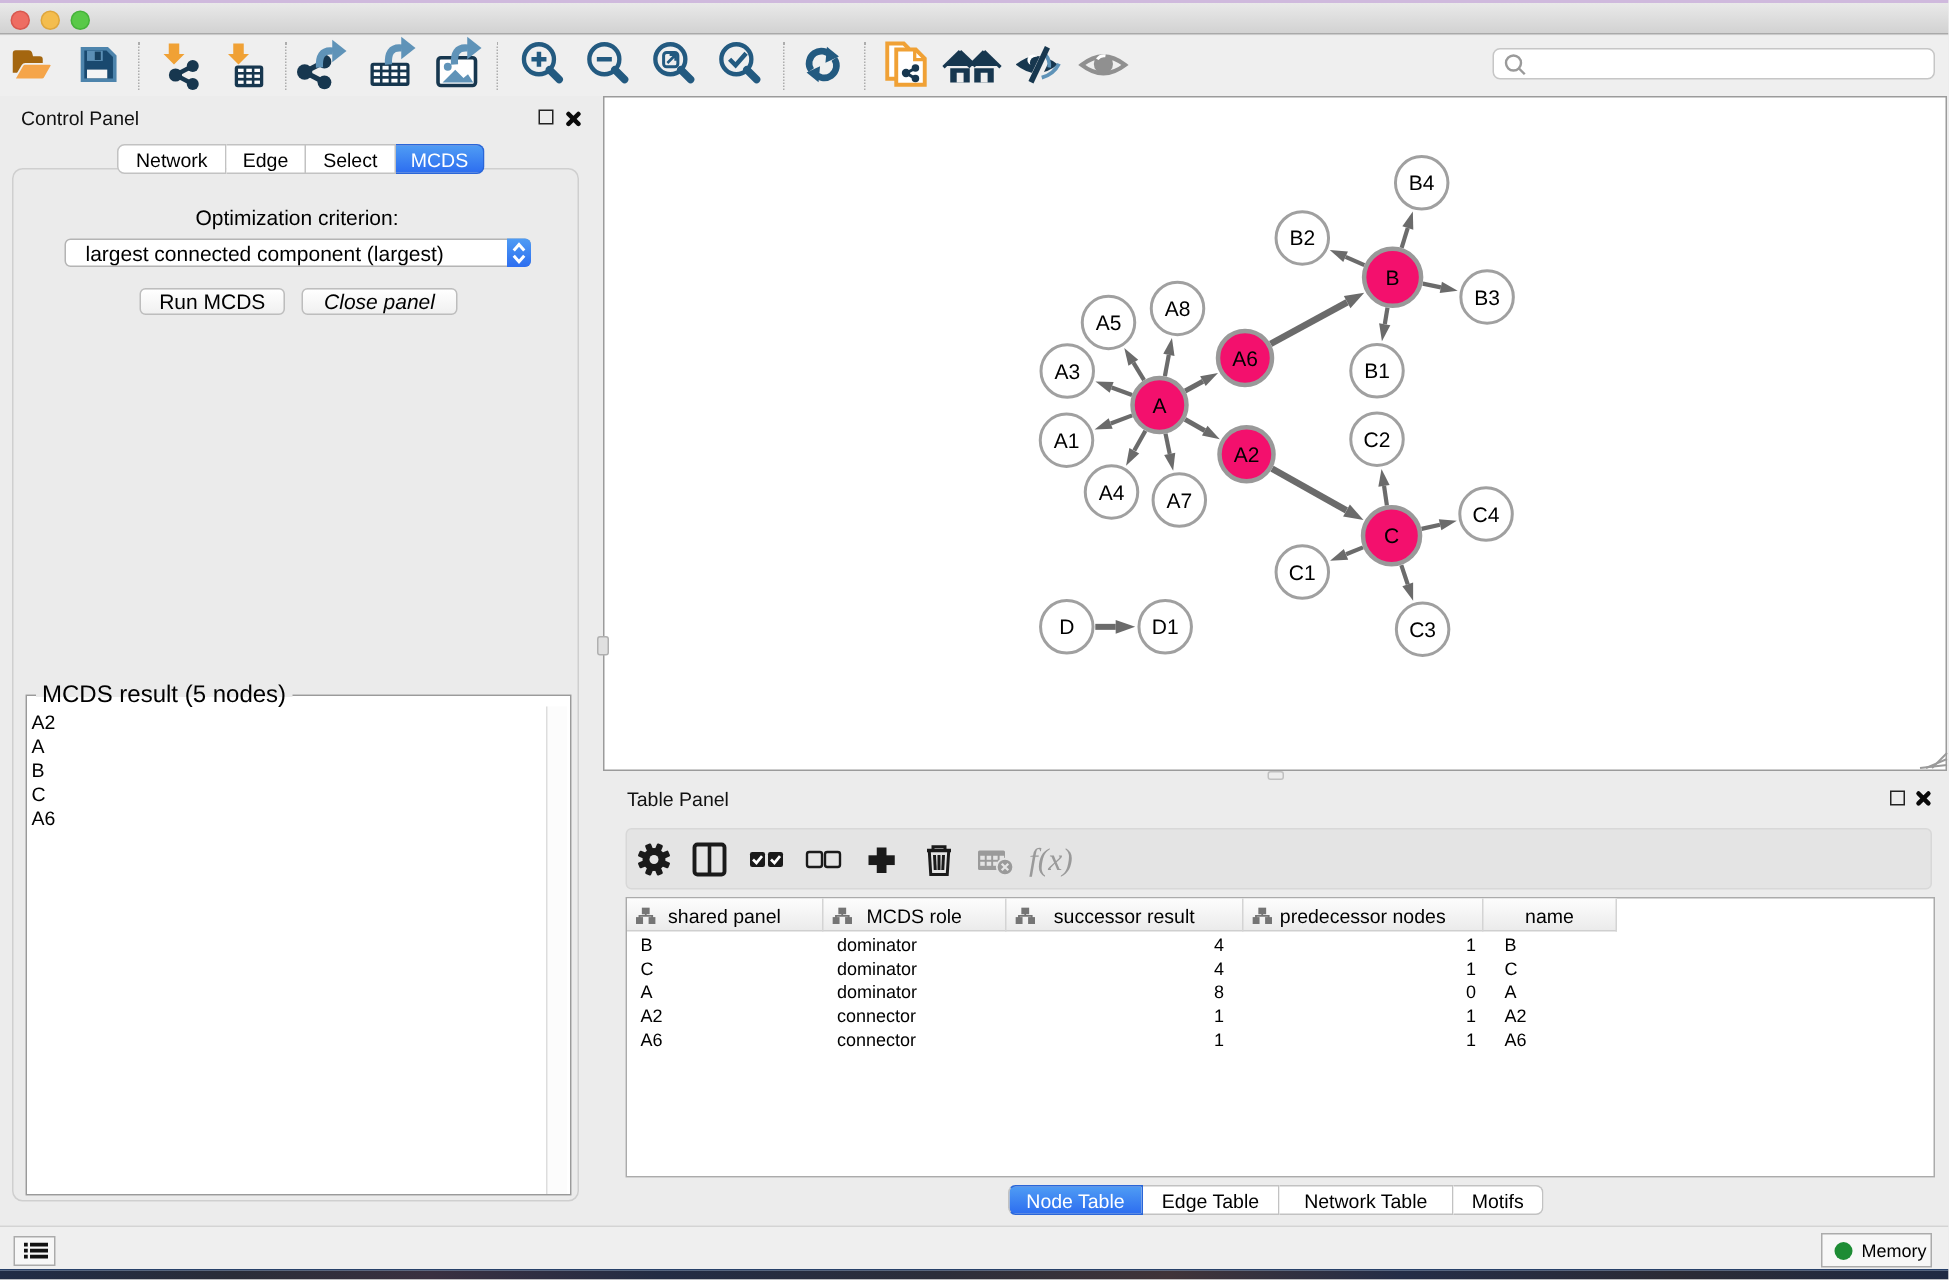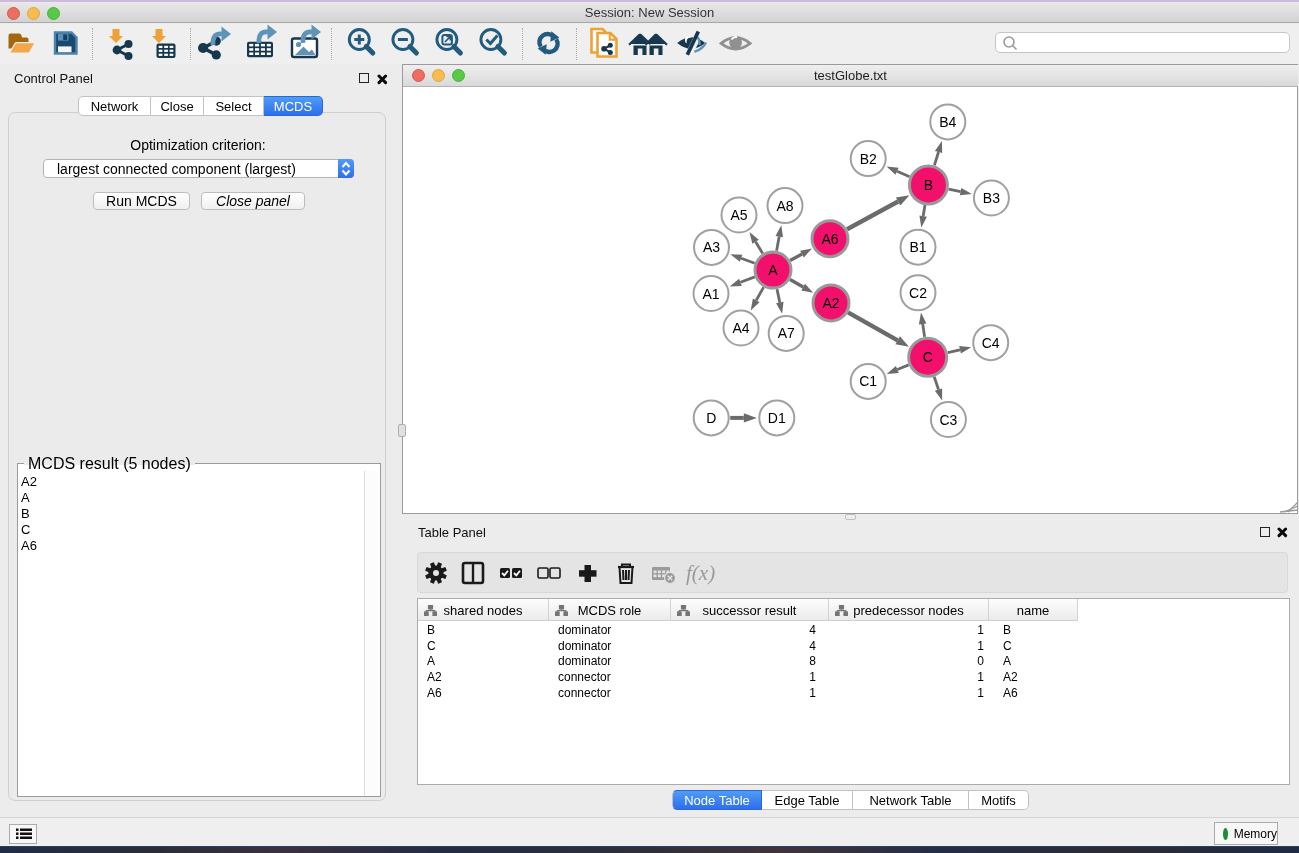--- a/index.html
+++ b/index.html
@@ -58,33 +58,32 @@
 #thead { position:absolute; left:0; top:0; height:22px; background:linear-gradient(#fdfdfd,#ebebeb);
   border-bottom:1px solid #cfcfcf; font-size:13px; color:#000; }
 .hcell { position:absolute; top:0; height:22px; border-right:1px solid #d4d4d4;
   display:flex; align-items:center; justify-content:center; }
 .trow { position:absolute; font-size:12px; color:#000; }
 #tp-tabs { left:672px; top:790px; }
 
 
 #statusbar { left:0; top:817px; width:1299px; height:29px; background:#efefef; border-top:1px solid #d4d4d4; }
 #listbtn { left:9px; top:824px; width:28px; height:20px; background:#f7f7f7; border:1px solid #ababab; }
-#membtn { left:1214px; top:822px; width:64px; height:23px; background:#f7f7f7; border:1px solid #ababab;
+#membtn { left:1214px; top:822px; width:74px; height:23px; background:#f7f7f7; border:1px solid #ababab;
   font-size:12px; color:#000; display:flex; align-items:center; }
 #darkstrip { left:0; top:846px; width:1299px; height:7px;
   background:linear-gradient(90deg,#202c46 0%,#2a2d38 12%,#3a3040 22%,#232c44 34%,#2c2e3a 48%,#403439 60%,#242d47 72%,#2b2b35 86%,#1f2a44 100%); border-top:1.5px solid #274069; }
 </style>
 </head>
 <body>
 <div class="abs" id="topstrip"></div>
 <div class="abs" id="titlebar">
   <div class="tl" style="left:7px; background:#ee6d62; border:1px solid #d8584e;"></div>
   <div class="tl" style="left:27px; background:#f4bd4e; border:1px solid #dfa63c;"></div>
   <div class="tl" style="left:47px; background:#59c948; border:1px solid #46b33a;"></div>
-  <div class="title">Session: New Session</div>
 </div>
 <div class="abs" id="toolbar">
   <div class="tsep" style="left:92px;"></div>
   <div class="tsep" style="left:190px;"></div>
   <div class="tsep" style="left:331px;"></div>
   <div class="tsep" style="left:522px;"></div>
   <div class="tsep" style="left:576px;"></div>
   <svg class="abs" style="left:0;top:0;" width="770" height="40" viewBox="0 0 770 40">
       <g>
         <path d="M 8.5 24.5 L 8.5 11.5 Q 8.5 9.5 10.5 9.5 L 19 9.5 Q 21 9.5 21.5 11.5 L 22 13.5 L 26.5 13.5 Q 28.5 13.5 28.5 15.5 L 28.5 24.5 Z" fill="#a4660f"></path>
@@ -222,21 +221,21 @@
 </div>
 
 <div class="abs" id="cp-title">Control Panel</div>
 <div class="abs" style="left:359px;top:73px;width:10px;height:10px;border:1.5px solid #222;"></div>
 <svg class="abs" style="left:376.5px;top:73.5px;" width="11" height="11">
     <path d="M 2 2 L 8.6 8.6 M 8.6 2 L 2 8.6" stroke="#0a0a0a" stroke-width="3" stroke-linecap="round"></path>
   </svg>
 <div class="abs" id="cp-box"></div>
 <div class="seg" id="cp-tabs">
   <div class="s" style="width:73px;">Network</div>
-  <div class="s" style="width:53px;">Close</div>
+  <div class="s" style="width:53px;">Edge</div>
   <div class="s" style="width:60px;">Select</div>
   <div class="s sel" style="width:59px;">MCDS</div>
 </div>
 <div class="abs" id="optlabel">Optimization criterion:</div>
 <div class="abs" id="dropdown">
     <span class="txt">largest connected component (largest)</span>
   <span class="step">
       <svg width="16" height="19" style="position:absolute;left:0;top:0;">
 <path d="M 4.5 8 L 8 4 L 11.5 8" stroke="#fff" stroke-width="2" fill="none"></path>
 <path d="M 4.5 11.5 L 8 15.5 L 11.5 11.5" stroke="#fff" stroke-width="2" fill="none"></path>
@@ -244,26 +243,20 @@
     </span>
   </div>
 <div class="btn" style="left:93px; top:192px; width:97px;">Run MCDS</div>
 <div class="btn" style="left:201px; top:192px; width:104px;font-style:italic;">Close panel</div>
 <div class="abs" id="mcds-box"></div>
 <div class="abs" id="mcds-sb"></div>
 <div class="abs" id="mcds-legend">MCDS result (5 nodes)</div>
 <div class="abs" id="mcds-list">A2<br>A<br>B<br>C<br>A6</div>
 
 <div class="abs" id="gwin">
-  <div class="abs" id="gtitle">
-    <div class="tl" style="left:9px; top:4px; background:#ee6d62; border:1px solid #d8584e;"></div>
-    <div class="tl" style="left:29px; top:4px; background:#f4bd4e; border:1px solid #dfa63c;"></div>
-    <div class="tl" style="left:49px; top:4px; background:#59c948; border:1px solid #46b33a;"></div>
-    <div class="t">testGlobe.txt</div>
-  </div>
   <svg class="abs" style="left:1px;top:23px;" width="895" height="426" viewBox="0 0 895 426">
 <line x1="358.7" y1="165.4" x2="351.6" y2="153.8" stroke="#6b6b6b" stroke-width="2.8"></line>
 <polygon points="345.5,144.0 354.8,151.8 348.3,155.8" fill="#6b6b6b"></polygon>
 <line x1="372.6" y1="162.8" x2="375.2" y2="148.6" stroke="#6b6b6b" stroke-width="2.8"></line>
 <polygon points="377.3,137.3 379.0,149.3 371.5,147.9" fill="#6b6b6b"></polygon>
 <line x1="350.7" y1="175.3" x2="337.1" y2="170.3" stroke="#6b6b6b" stroke-width="2.8"></line>
 <polygon points="326.3,166.3 338.4,166.7 335.8,173.8" fill="#6b6b6b"></polygon>
 <line x1="350.8" y1="188.9" x2="336.5" y2="194.3" stroke="#6b6b6b" stroke-width="2.8"></line>
 <polygon points="325.7,198.4 335.1,190.8 337.8,197.9" fill="#6b6b6b"></polygon>
 <line x1="359.6" y1="199.1" x2="352.2" y2="212.4" stroke="#6b6b6b" stroke-width="2.8"></line>
@@ -407,21 +400,21 @@
     <div id="thead" style="width:660px;">
       <div class="hcell" style="left:0px;width:131px;">
         <svg width="13" height="11" style="position:absolute;left:6px;top:6px;">
           <g fill="none" stroke="#757575" stroke-width="1.2">
 <rect x="4.5" y="0.5" width="4" height="3.4" fill="#757575"></rect>
             <rect x="0.5" y="7" width="3.6" height="3.4" fill="#757575"></rect>
             <rect x="9" y="7" width="3.6" height="3.4" fill="#757575"></rect>
 <path d="M 6.5 4 L 6.5 5.6 M 2.3 7 L 2.3 5.6 L 10.8 5.6 L 10.8 7"></path>
           </g>
         </svg>
-        <span>shared nodes</span>
+        <span>shared panel</span>
       </div>
       <div class="hcell" style="left:131px;width:122px;">
         <svg width="13" height="11" style="position:absolute;left:6px;top:6px;">
           <g fill="none" stroke="#757575" stroke-width="1.2">
 <rect x="4.5" y="0.5" width="4" height="3.4" fill="#757575"></rect>
             <rect x="0.5" y="7" width="3.6" height="3.4" fill="#757575"></rect>
             <rect x="9" y="7" width="3.6" height="3.4" fill="#757575"></rect>
 <path d="M 6.5 4 L 6.5 5.6 M 2.3 7 L 2.3 5.6 L 10.8 5.6 L 10.8 7"></path>
           </g>
         </svg>

